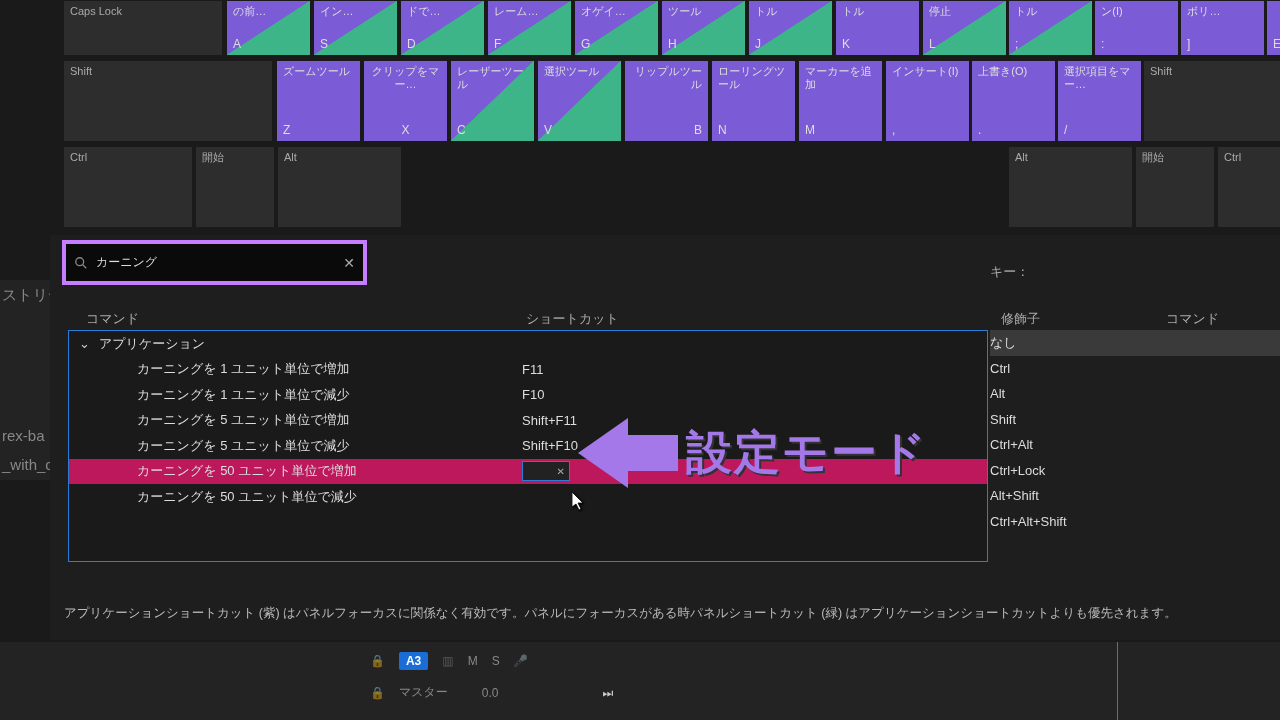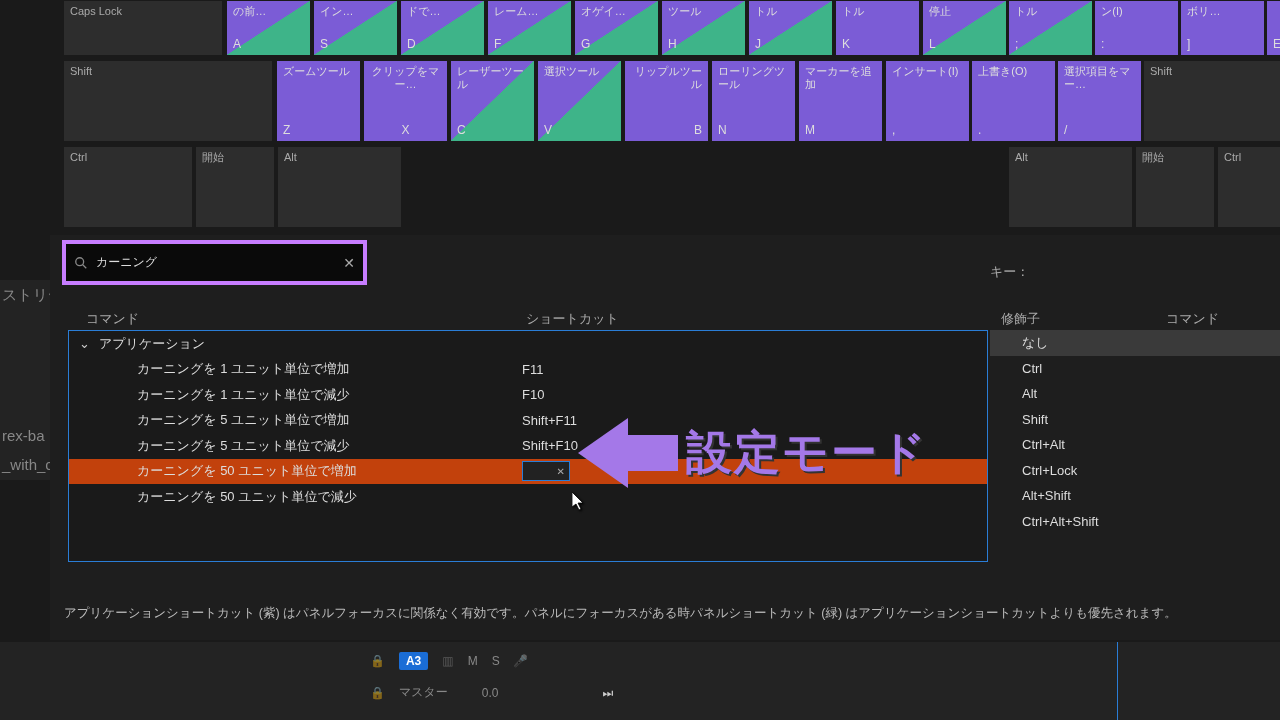--- a/index.html
+++ b/index.html
@@ -94,41 +94,40 @@
     align-items: center;
     height: 25.5px;
     padding-left: 10px;
   }
   .row.group { padding-left: 10px; }
   .row.group .chev { width: 12px; margin-right: 8px; }
   .row.cmd { padding-left: 68px; }
   .row .c1 { width: 385px; color: #ddd; }
   .row .c2 { color: #ddd; }
   .row.group .c1 { width: 433px; }
-  .row.cmd.sel { background: #c2410c; }
+  .row.cmd.sel { background: #be185d; }
   .shortcut-input-box {
     display: inline-flex;
     align-items: center;
     border: 1px solid #2a7dd6;
     background: #222;
     height: 20px;
     width: 48px;
     padding: 0 4px;
     justify-content: flex-end;
   }
   .shortcut-input-box .x { font-size: 10px; color: #aaa; }
 
   .mod-list {
     position: absolute;
     left: 940px; top: 95px;
     right: 0;
   }
   .mod-row {
     height: 25.5px;
-    padding-left: 32px;
     display: flex;
     align-items: center;
     color: #ddd;
   }
   .mod-row.sel { background: #3a3a3a; }
 
   .help-text {
     position: absolute;
     left: 14px; top: 370px;
     right: 10px;

